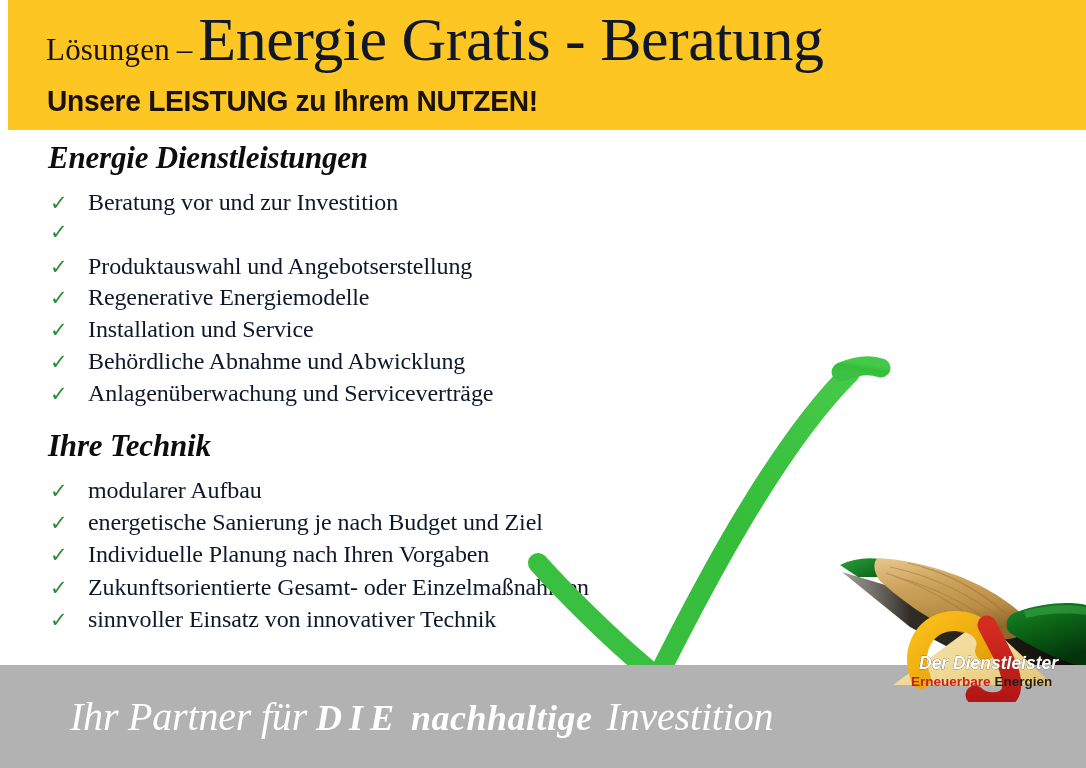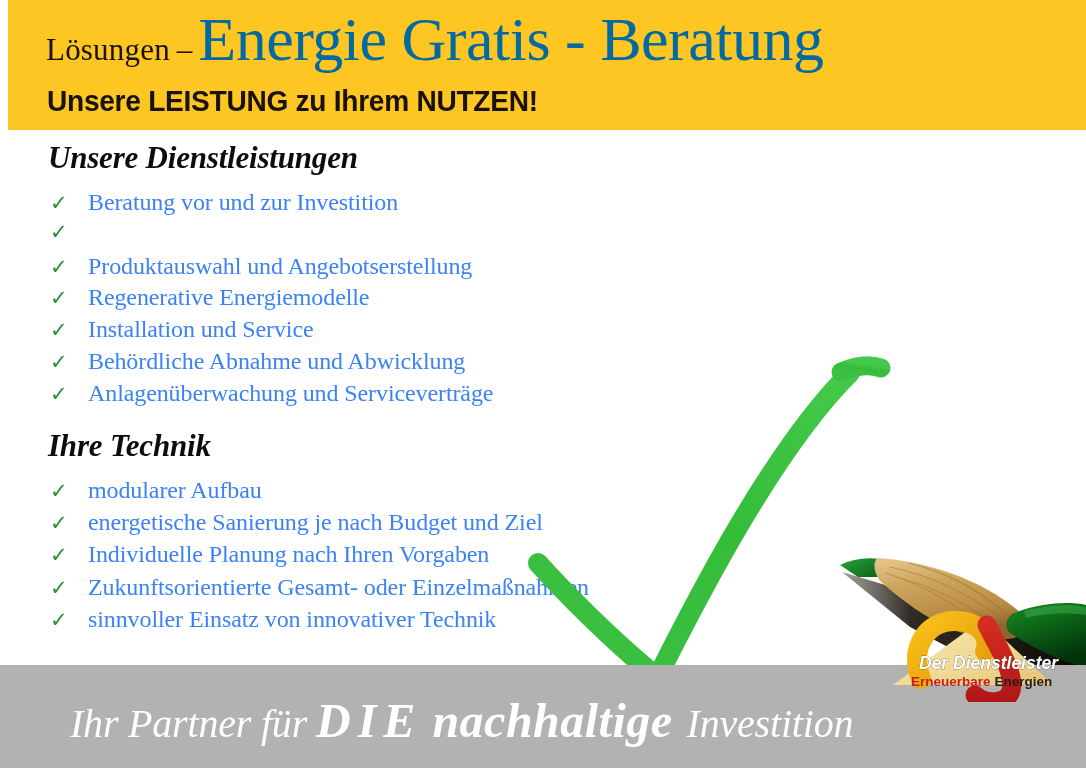--- a/index.html
+++ b/index.html
@@ -47,21 +47,21 @@
   .title-dash {
     font-family: "Liberation Serif", serif;
     font-size: 31px;
     color: #1a1208;
     padding: 0 6px 0 7px;
   }
   .title-main {
     font-family: "Liberation Serif", serif;
     font-size: 62px;
     line-height: 1;
-    color: #0369a1;
+    color: #0f172a;
     letter-spacing: -0.5px;
   }
   .subtitle {
     position: absolute;
     left: 39px;
     top: 86px;
     font-family: "Liberation Sans", sans-serif;
     font-weight: bold;
     font-size: 29px;
     line-height: 1.05;
@@ -120,21 +120,21 @@
     line-height: 1;
     color: #2f8a35;
     text-align: left;
     padding-left: 4px;
     box-sizing: border-box;
   }
   .li-text {
     font-family: "Liberation Serif", serif;
     font-size: 24px;
     line-height: 1;
-    color: #3b82f6;
+    color: #0f172a;
     letter-spacing: -0.1px;
   }
 
   
   .big-check {
     position: absolute;
     left: 505px;
     top: 215px;
     width: 420px;
     height: 350px;
@@ -166,21 +166,21 @@
     top: 693px;
     display: flex;
     align-items: baseline;
     white-space: nowrap;
     color: #ffffff;
     font-family: "Liberation Serif", serif;
     font-style: italic;
   }
   .tag-a { font-size: 40px; letter-spacing: -0.2px; margin-left: 34px; }
   .tag-b {
-    font-size: 48px;
+    font-size: 36px;
     font-weight: bold;
     padding: 0 2px 0 9px;
     letter-spacing: 0.5px;
   }
   .tag-b .spaced { letter-spacing: 7px; padding-right: 10px; }
   .tag-c { font-size: 40px; padding-left: 12px; letter-spacing: -0.2px; }
 
   
   .logo {
     position: absolute;
@@ -199,21 +199,21 @@
     <div class="title-row">
       <span class="title-pre">Lösungen</span>
       <span class="title-dash">–</span>
       <span class="title-main">Energie Gratis - Beratung</span>
     </div>
     <div class="subtitle">Unsere LEISTUNG zu Ihrem NUTZEN!</div>
   </div>
 
   <div class="content">
 
-    <div class="section-heading heading-services">Unsere Dienstleistungen</div>
+    <div class="section-heading heading-services">Energie Dienstleistungen</div>
     <ul class="check-list list-services">
       <li>
         <span class="chk">✓</span>
         <span class="li-text">Beratung vor und zur Investition</span>
       </li>
       <li>
         <span class="chk">✓</span>
       </li>
       <li>
         <span class="chk">✓</span>

